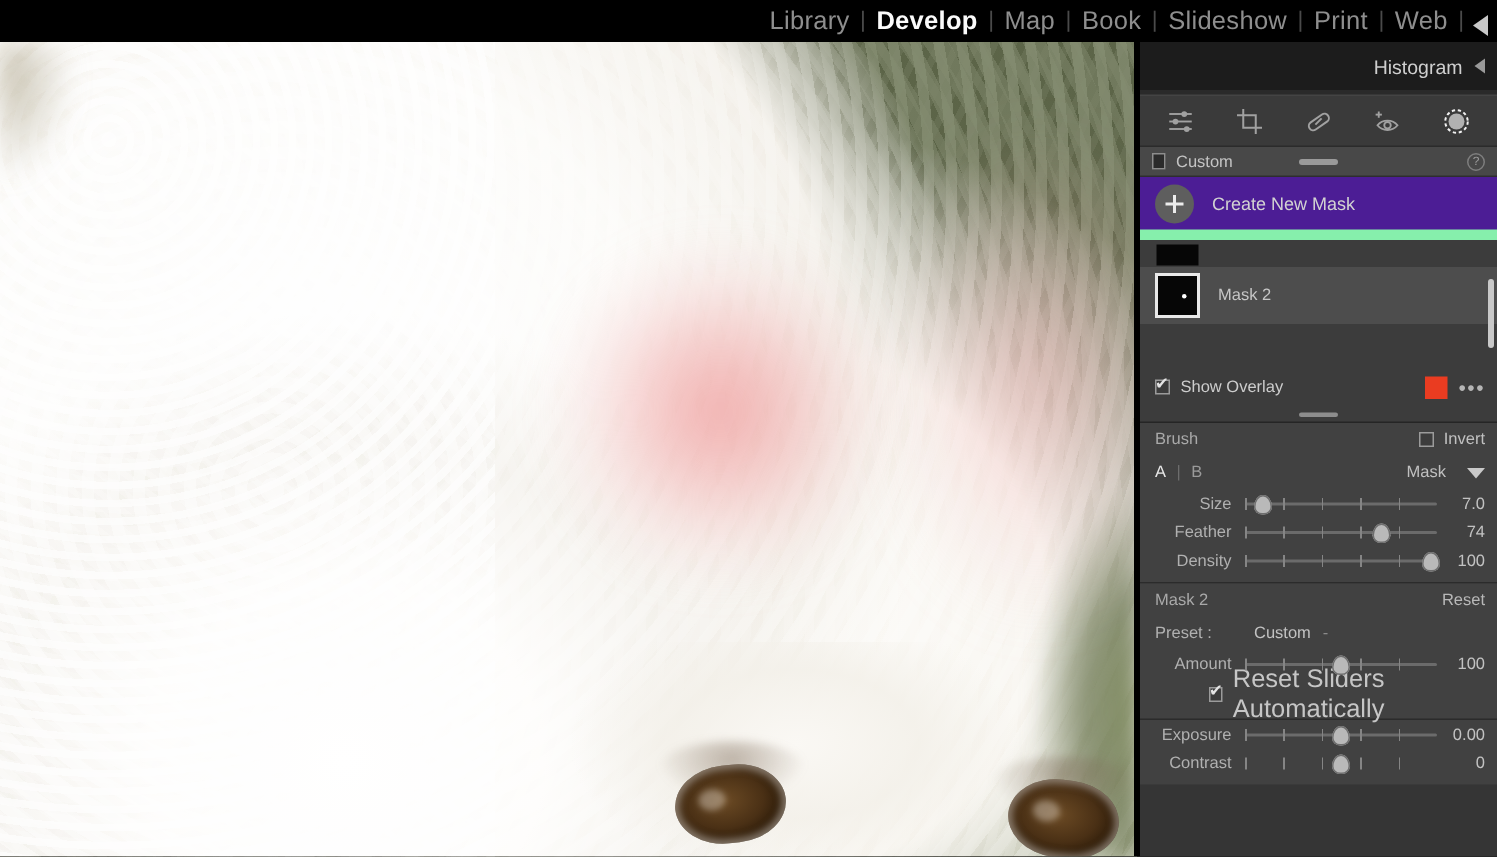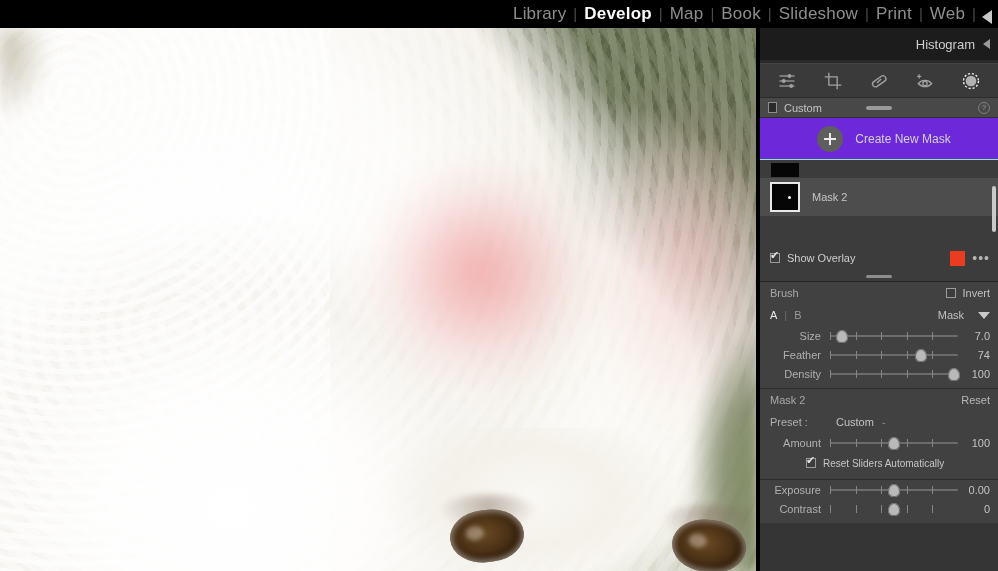--- a/index.html
+++ b/index.html
@@ -130,23 +130,22 @@
     height:20px; background:#484848; display:flex; align-items:center;
     padding:0 8px; position:relative; border-bottom:1px solid #2e2e2e;
   }
   .panel-head .ph-label { font-size:11px; color:#c4c4c4; margin-left:7px; }
   .ph-square { width:9px;height:11px;background:#2b2b2b;border:1px solid #8d8d8d; }
   .ph-grip { position:absolute; left:50%; transform:translateX(-50%); width:26px;height:4px;background:#9a9a9a;border-radius:2px; }
   .ph-help { position:absolute; right:8px; width:12px;height:12px;border:1px solid #7e7e7e;border-radius:50%;
     font-size:8px; line-height:10px; text-align:center; color:#9e9e9e; }
 
   .createmask {
-    height:42px; background:#6d28d9; display:flex; align-items:center; padding-left:10px; gap:12px;
-    border-bottom:1px solid #86efac;
-    justify-content:center;
+    height:42px; background:#4c1d95; display:flex; align-items:center; padding-left:10px; gap:12px;
+    border-bottom:7px solid #86efac;
   }
   .plus-btn { width:26px;height:26px;border-radius:50%;background:#5e5e5e;position:relative; cursor:pointer; }
   .plus-btn::before,.plus-btn::after { content:""; position:absolute; background:#ececec; }
   .plus-btn::before { left:7px;top:12px;width:12px;height:2px; }
   .plus-btn::after { left:12px;top:7px;width:2px;height:12px; }
   .cm-label { font-size:12px; color:#d2d2d2; }
 
   .masklist { position:relative; height:84px; background:#3c3c3c; overflow:hidden; }
   .maskrow { display:flex; align-items:center; height:38px; padding-left:10px; gap:12px; cursor:pointer; }
   .maskrow.selected { background:#4d4d4d; }
@@ -194,21 +193,21 @@
   .automask-row { height:22px; display:flex; align-items:center; padding-left:78px; gap:7px; }
   .am-label { font-size:11px; color:#b0b0b0; }
 
   .mask2-head { height:22px; display:flex; align-items:center; padding:0 8px 0 10px; }
   .reset-link { margin-left:auto; font-size:11px; color:#b8b8b8; cursor:pointer; }
   .preset-row { height:22px; display:flex; align-items:center; padding:0 8px 0 10px; gap:0; }
   .preset-lbl { font-size:11px; color:#b0b0b0; width:56px; }
   .preset-val { font-size:11px; color:#c2c2c2; margin-left:10px; }
   .preset-dash { font-size:11px; color:#8a8a8a; margin-left:8px; }
   .rsa-row { height:22px; display:flex; align-items:center; padding-left:46px; gap:7px; }
-  .rsa-label { font-size:10px; color:#c6c6c6; }
+  .rsa-label { font-size:17px; color:#c6c6c6; }
 
   .tone-head { height:24px; display:flex; align-items:center; padding:0 8px 0 10px; gap:8px; }
   .tri-down-sm { width:0;height:0;border-left:5px solid transparent;border-right:5px solid transparent;border-top:6px solid #c0c0c0; }
   .tone-title { font-size:11px; color:#c6c6c6; }
   .eye-ico { margin-left:auto; width:14px; height:10px; opacity:.65; }
 </style>
 </head>
 <body>
 
 <div id="app">

